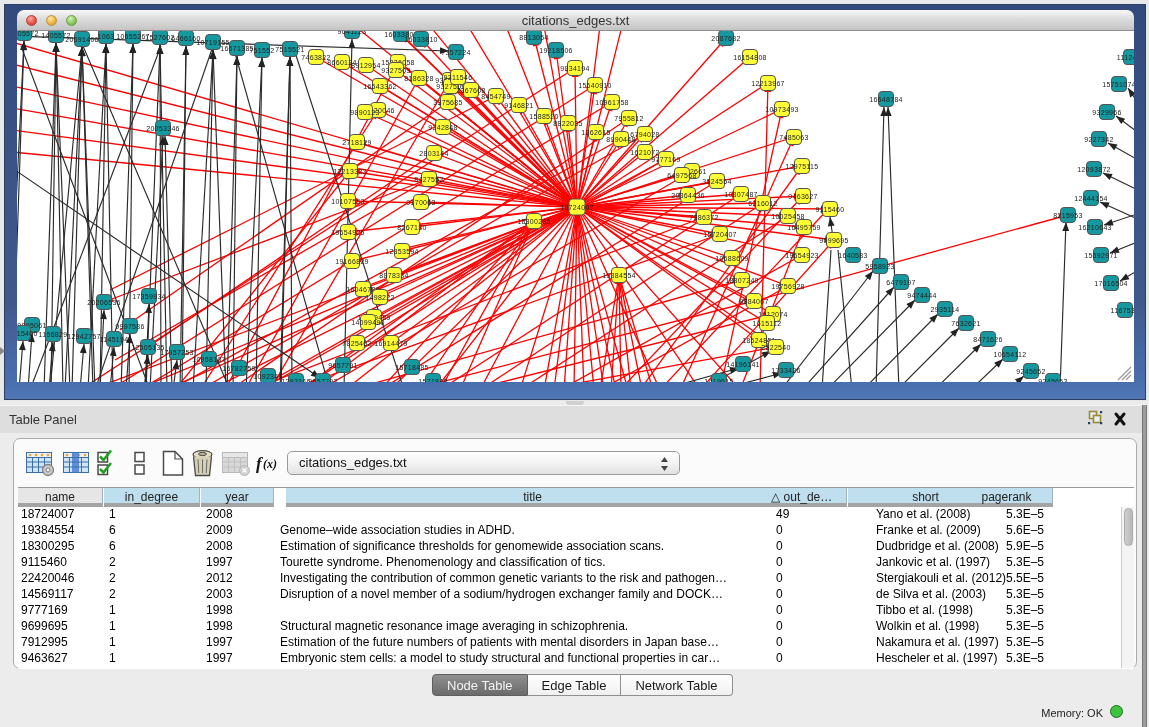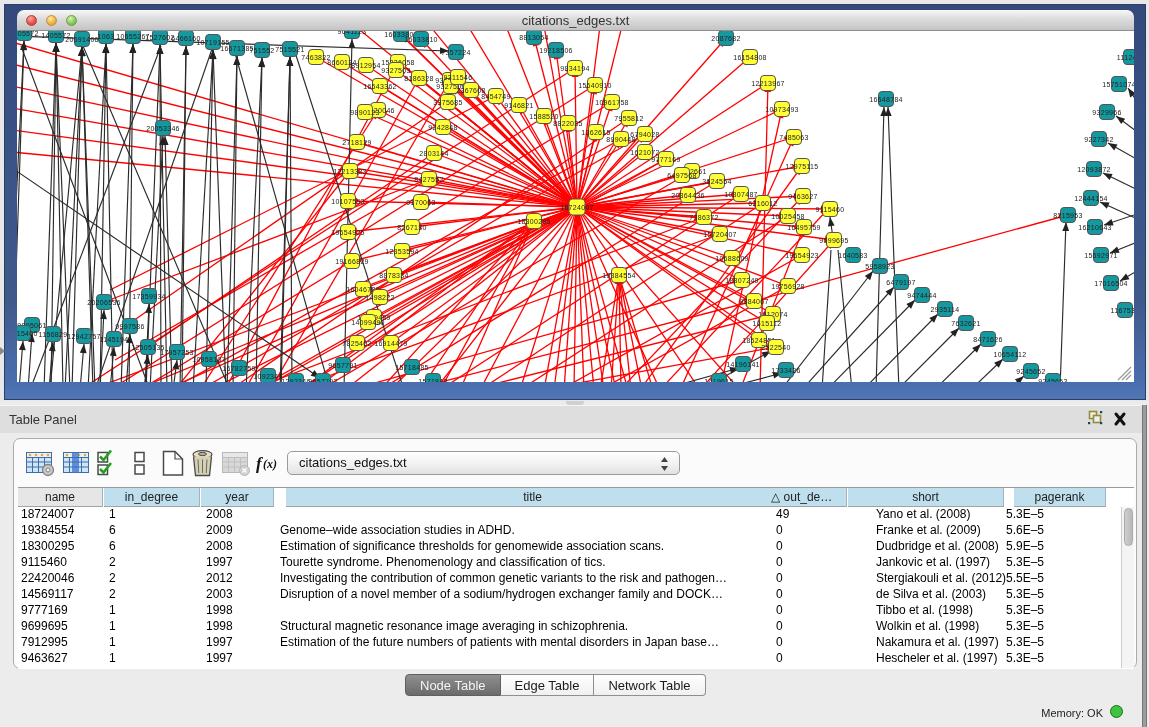--- a/index.html
+++ b/index.html
@@ -12,30 +12,30 @@
 .tl{position:absolute;top:5px;width:11px;height:11px;border-radius:50%;}
 #canvas{position:absolute;left:17px;top:31px;width:1117px;height:351px;background:#fff;overflow:hidden}
 #tp{position:absolute;left:0;top:401px;width:1149px;height:402px;background:#ececec}
 #tph{position:absolute;left:0;top:4px;width:1142px;height:28px;background:#dedede;border-top:1px solid #f5f5f5}
 #tph .t{position:absolute;left:9px;top:6px;font-size:13px;color:#333}
 #panel{position:absolute;left:13px;top:37px;width:1124px;height:231px;background:#fbfbfb;
  border:1px solid #ababab;border-radius:7px}
 #combo{position:absolute;left:273px;top:12px;width:393px;height:24px;border:1px solid #9a9a9a;border-radius:5px;
  background:linear-gradient(180deg,#fff,#f0f0f0 60%,#e2e2e2);font-size:13px;color:#111;line-height:22px;padding-left:11px}
 #thead{position:absolute;left:4px;top:48px;width:1116px;height:20px;background:#fff;border-top:1px solid #999}
-#thead div{position:absolute;top:0;height:19px;font-size:12px;color:#222;text-align:center;line-height:19px;border-right:1px solid #9fb4bf;border-bottom:1px solid #a3a3a3;background:#bfdfef}
+#thead div{position:absolute;top:0;height:19px;font-size:12px;color:#222;text-align:center;line-height:19px;border-right:1px solid #9fb4bf;border-bottom:4px solid #a3a3a3;background:#bfdfef}
 #tbody{position:absolute;left:4px;top:68px;width:1116px;height:162px;overflow:hidden;background:#fff}
 .tr{position:relative;height:16px;font-size:12px;color:#000;white-space:nowrap}
 .tr div{position:absolute;top:0;height:16px;line-height:15px;overflow:hidden}
 .c0{left:3px;width:80px}.c1{left:91px;width:88px}.c2{left:188px;width:64px}
 .c3{left:262px;width:486px}.c4{left:758px;width:68px}.c5{left:858px;width:174px;text-align:left}
 .c6{left:988px;width:90px}
 #vsb{position:absolute;right:2px;top:68px;width:13px;height:161px;background:#f4f4f4;border-left:1px solid #ccc}
 #vsb .th{position:absolute;left:1.5px;top:1px;width:9px;height:38px;background:linear-gradient(90deg,#cfcfcf,#b8b8b8);border-radius:5px;border:1px solid #aaa}
-#tabs{position:absolute;left:405px;top:273px;height:22px;font-size:13px}
+#tabs{position:absolute;left:432px;top:273px;height:22px;font-size:13px}
 #tabs div{float:left;height:22px;line-height:21px;padding:0 14px;background:linear-gradient(180deg,#fff,#f0f0f0);border:1px solid #8f8f8f;border-left:none;color:#1a1a1a}
 #tabs .sel{background:linear-gradient(180deg,#8f8f8f,#6b6b6b);color:#f4f4f4;border:1px solid #5f5f5f;border-radius:4px 0 0 4px}
 #tabs .last{border-radius:0 4px 4px 0}
 #mem{position:absolute;right:46px;top:306px;font-size:11px;color:#222}
 #memdot{position:absolute;right:26px;top:304px;width:13px;height:13px;border-radius:50%;background:#3ec43e;border:1.5px solid #1e6e1e}
 #redge{position:absolute;left:1142px;top:4px;width:5px;height:322px;background:#9c9c9c;border-left:1px solid #777;border-right:1px solid #777}
 </style></head><body>
 <div id="app">
   <div id="frame"></div>
   <div style="position:absolute;left:0px;top:347px;width:0;height:0;border-top:4px solid transparent;border-bottom:4px solid transparent;border-left:5px solid #8a8a8a"></div>
@@ -841,21 +841,21 @@
             <path d="M5.5 15 L9 10 H2 Z" fill="#444"></path>
           </svg>
       </div>
       <div id="thead">
         <div style="left:0;width:85px;background:#e6e6e6">name</div>
         <div style="left:86px;width:96px">in_degree</div>
         <div style="left:183px;width:73px">year</div>
         <div style="left:268px;width:494px">title</div>
         <div style="left:752px;width:77px;text-align:left;padding-left:1px">△ out_de…</div>
         <div style="left:830px;width:156px">short</div>
-        <div style="left:996px;width:92px">pagerank</div>
+        <div style="left:943px;width:92px">pagerank</div>
       </div>
       <div id="tbody">
           <div class="tr">
             <div class="c0">18724007</div>
             <div class="c1">1</div>
             <div class="c2">2008</div>
             <div class="c4">49</div>
             <div class="c5">Yano et al. (2008)</div>
             <div class="c6">5.3E–5</div>
           </div>
@@ -927,20 +927,21 @@
             <div class="c2">1997</div>
             <div class="c3">Estimation of the future numbers of patients with mental disorders in Japan base…</div>
             <div class="c4">0</div>
             <div class="c5">Nakamura et al. (1997)</div>
             <div class="c6">5.3E–5</div>
           </div>
 <div class="tr">
             <div class="c0">9463627</div>
             <div class="c1">1</div>
             <div class="c2">1997</div>
+            <div class="c3">Embryonic stem cells: a model to study structural and functional properties in car…</div>
             <div class="c4">0</div>
             <div class="c5">Hescheler et al. (1997)</div>
             <div class="c6">5.3E–5</div>
           </div>
         </div>
       <div id="vsb">
           <div class="th"></div>
         </div>
     </div>
     <div id="tabs">

